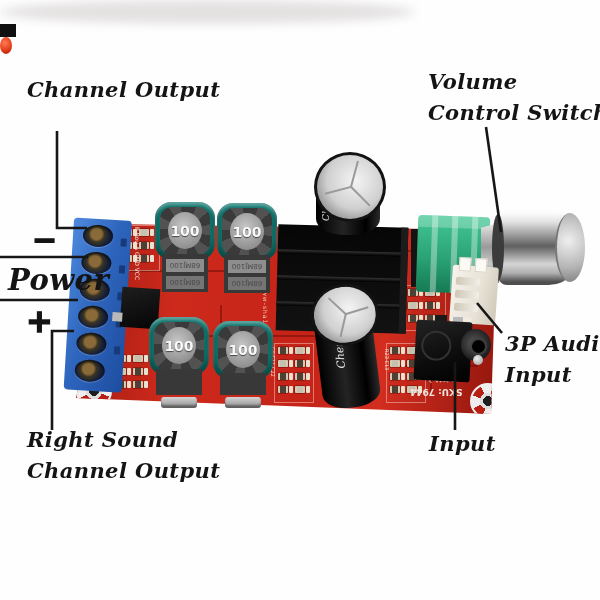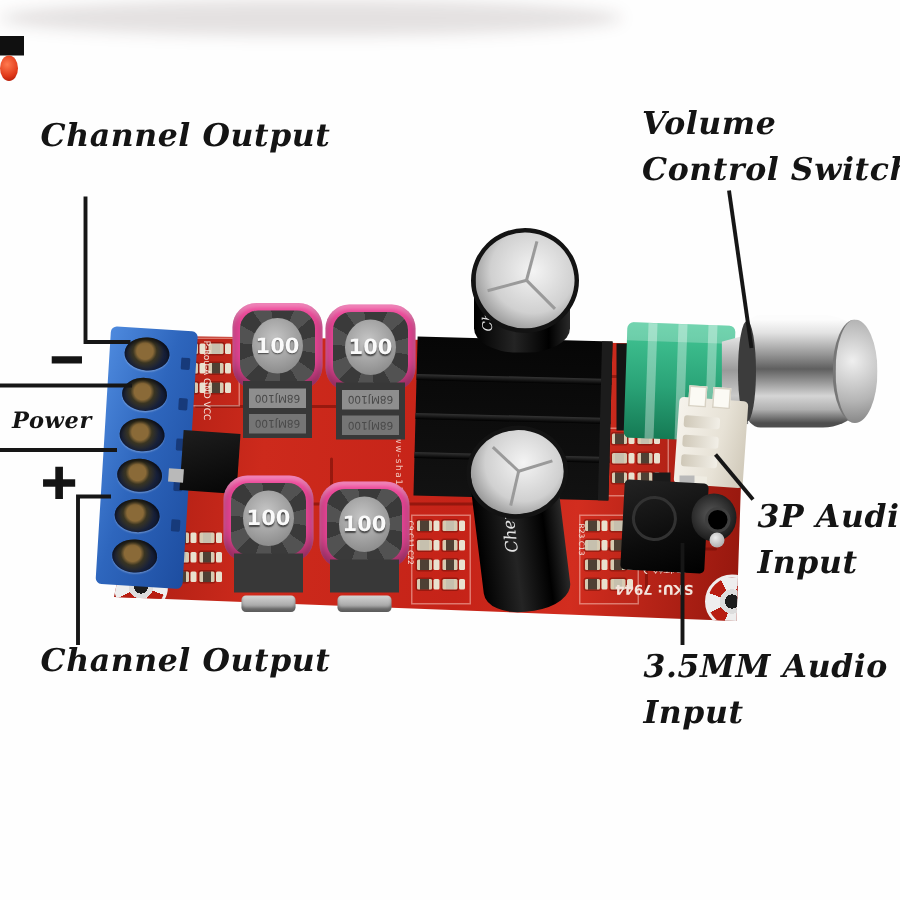--- a/index.html
+++ b/index.html
@@ -34,21 +34,21 @@
   .cmp{position:absolute;}
   .cmp *{position:absolute;}
   #terminal{left:74px;top:221px;width:58px;height:172px;z-index:3;border-radius:4px;
             transform:rotate(3.5deg);transform-origin:top right;
             background:linear-gradient(105deg,#4e8ade,#2e66bd 45%,#1d4da0);}
   .screw{left:10px;width:30px;height:22px;border-radius:50%;
          background:radial-gradient(circle at 45% 42%,#8a6a38 0 26%,#3a3522 38%,#17203a 62%,#0c1426 100%);
          box-shadow:inset 0 2px 3px rgba(0,0,0,.6),0 1px 1px rgba(255,255,255,.25);}
   .slot{right:4px;width:6px;height:8px;background:#173a7a;border-radius:1px;}
   .inductor{width:62px;height:96px;z-index:4;}
-  .iring{width:60px;height:58px;border-radius:16px;background:#ec4899;
+  .iring{width:60px;height:58px;border-radius:16px;background:#0f766e;
          box-shadow:inset 0 -7px 9px rgba(0,0,0,.4),inset 0 3px 3px rgba(255,255,255,.35);}
   .iscallop{left:5px;top:5px;width:50px;height:48px;border-radius:12px;
             background:repeating-conic-gradient(#3a3a3a 0 25deg,#525252 25deg 50deg);}
   .icore{left:13px;top:10px;width:34px;height:37px;border-radius:50%;
          background:radial-gradient(circle at 45% 38%,#c6c6c6,#9a9a9a 60%,#7c7c7c);
          display:flex;align-items:center;justify-content:center;
          font:bold 14px "DejaVu Sans",sans-serif;color:#fafafa;text-shadow:0 1px 1px #444;}
   .ibody{left:7px;top:52px;width:46px;height:38px;background:#383838;}
   .istrip{left:4px;width:38px;height:13px;background:#8e8e8e;display:flex;align-items:center;
           justify-content:center;font:7px "DejaVu Sans",sans-serif;color:#4a4a4a;transform:rotate(180deg);}
@@ -352,27 +352,27 @@
   </svg>
 
   <div class="anno" style="left:27px;top:74px">
     <div>Channel Output</div>
   </div>
   <div class="anno" style="left:428px;top:66px">
     <div>Volume</div>
     <div>Control Switch</div>
   </div>
   <div class="sign" style="left:32px;top:222px;font-size:30px">−</div>
-  <div class="anno" style="left:8px;top:265px;font-size:15px">Power</div>
+  <div class="anno" style="left:8px;top:265px;font-size:29px">Power</div>
   <div class="sign" style="left:26px;top:302px;font-size:32px">+</div>
   <div class="anno" style="left:27px;top:424px">
+    <div>Right Sound</div>
     <div>Channel Output</div>
   </div>
   <div class="anno" style="left:505px;top:328px">
     <div>3P Audio</div>
     <div>Input</div>
   </div>
   <div class="anno" style="left:429px;top:428px">
-    <div>3.5MM Audio</div>
     <div>Input</div>
   </div>
 
 </div>
 
 </body></html>

